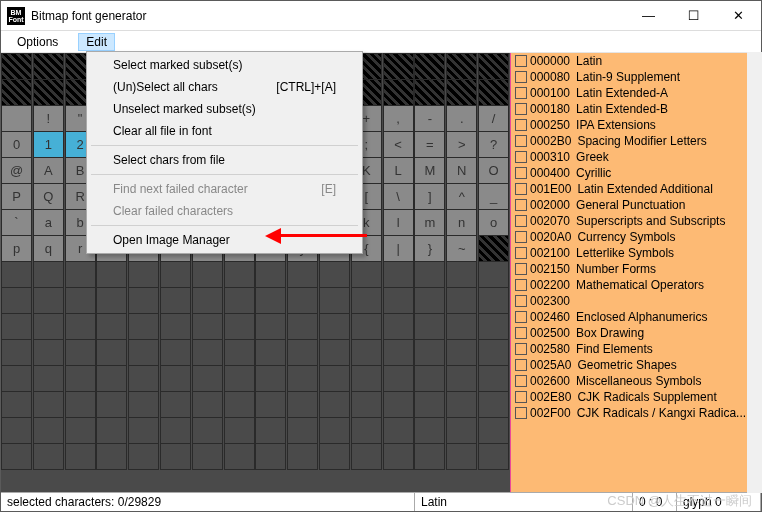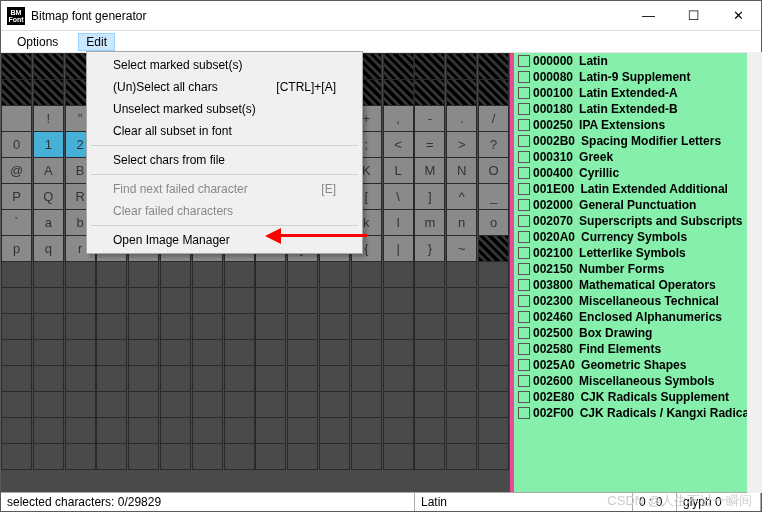--- a/index.html
+++ b/index.html
@@ -13,21 +13,21 @@
   .menubar { height: 22px; display: flex; align-items: center; padding-left: 8px; border-top: 1px solid #fff; border-bottom: 1px solid #e5e5e5; font-size: 12px; gap: 12px; }
   .menu-item { padding: 2px 8px; }
   .menu-item.active { background: #cce8ff; border: 1px solid #99d1ff; padding: 1px 7px; }
   .content { flex: 1; display: flex; overflow: hidden; }
   .left-pane { width: 509px; display: flex; flex-direction: column; background: #4a4a4a; position: relative; }
   .grid-area { position: relative; width: 509px; height: 418px; }
   .cell { position: absolute; width: 31px; height: 27px; border: 1px solid #2a2a2a; display: flex; align-items: center; justify-content: center; font-size: 13px; color: #aaa; background: #4a4a4a; }
   .cell.hatch { background: repeating-linear-gradient(45deg, #000 0px, #000 3px, #333 3px, #333 6px); }
   .cell.light { background: #8a8a8a; color: #333; }
   .cell.sel { background: #46b0d6; }
-  .right-pane { flex: 1; background: #86efac; border-left: 4px solid #ec4899; overflow-y: hidden; display: flex; flex-direction: column; font-weight: bold; }
+  .right-pane { flex: 1; background: #fdba74; border-left: 1px solid #ec4899; overflow-y: hidden; display: flex; flex-direction: column; }
   .block-row { display: flex; align-items: center; padding: 1px 4px; white-space: nowrap; overflow: hidden; }
   .block-ck { width: 12px; height: 12px; border: 1px solid #555; margin-right: 3px; flex-shrink: 0; }
   .block-code { margin-right: 6px; font-size: 12px; }
   .block-name { font-size: 12px; }
   .scrollbar { width: 15px; background: #f0f0f0; position: absolute; right: 0; top: 52px; bottom: 19px; }
   .status { height: 19px; border-top: 1px solid #aaa; display: flex; font-size: 12px; }
   .status-cell { border-right: 1px solid #aaa; padding: 1px 6px; display: flex; align-items: center; }
   .sc1 { width: 414px; } .sc2 { width: 218px; } .sc3 { width: 44px; } .sc4 { flex: 1; }
   .dropdown { position: absolute; left: 86px; top: 51px; width: 277px; background: #f0f0f0; border: 1px solid #aaa; box-shadow: 3px 3px 4px rgba(0,0,0,0.25); z-index: 100; padding: 2px; }
   .dd-item { padding: 4px 24px; font-size: 12px; display: flex; justify-content: space-between; }
@@ -385,27 +385,26 @@
           <span class="block-code">002100</span>
           <span class="block-name">Letterlike Symbols</span>
         </div>
         <div class="block-row">
           <span class="block-ck"></span>
           <span class="block-code">002150</span>
           <span class="block-name">Number Forms</span>
         </div>
         <div class="block-row">
           <span class="block-ck"></span>
-          <span class="block-code">003800</span>
+          <span class="block-code">002200</span>
           <span class="block-name">Mathematical Operators</span>
         </div>
         <div class="block-row">
           <span class="block-ck"></span>
           <span class="block-code">002300</span>
-          <span class="block-name">Miscellaneous Technical</span>
         </div>
         <div class="block-row">
           <span class="block-ck"></span>
           <span class="block-code">002460</span>
           <span class="block-name">Enclosed Alphanumerics</span>
         </div>
         <div class="block-row">
           <span class="block-ck"></span>
           <span class="block-code">002500</span>
           <span class="block-name">Box Drawing</span>
@@ -450,21 +449,21 @@
       <span>Select marked subset(s)</span>
     </div>
   <div class="dd-item">
       <span>(Un)Select all chars</span>
       <span>[CTRL]+[A]</span>
     </div>
   <div class="dd-item">
       <span>Unselect marked subset(s)</span>
     </div>
   <div class="dd-item">
-      <span>Clear all subset in font</span>
+      <span>Clear all file in font</span>
     </div>
   <div class="dd-sep"></div>
   <div class="dd-item">
       <span>Select chars from file</span>
     </div>
   <div class="dd-sep"></div>
   <div class="dd-item disabled">
       <span>Find next failed character</span>
       <span>[E]</span>
     </div>

